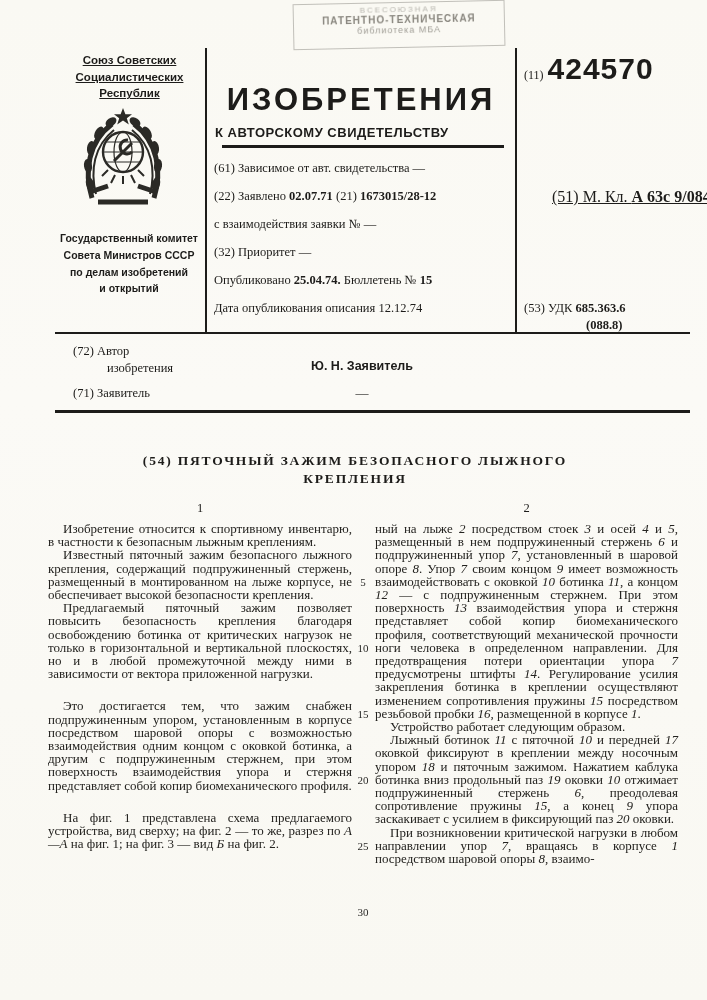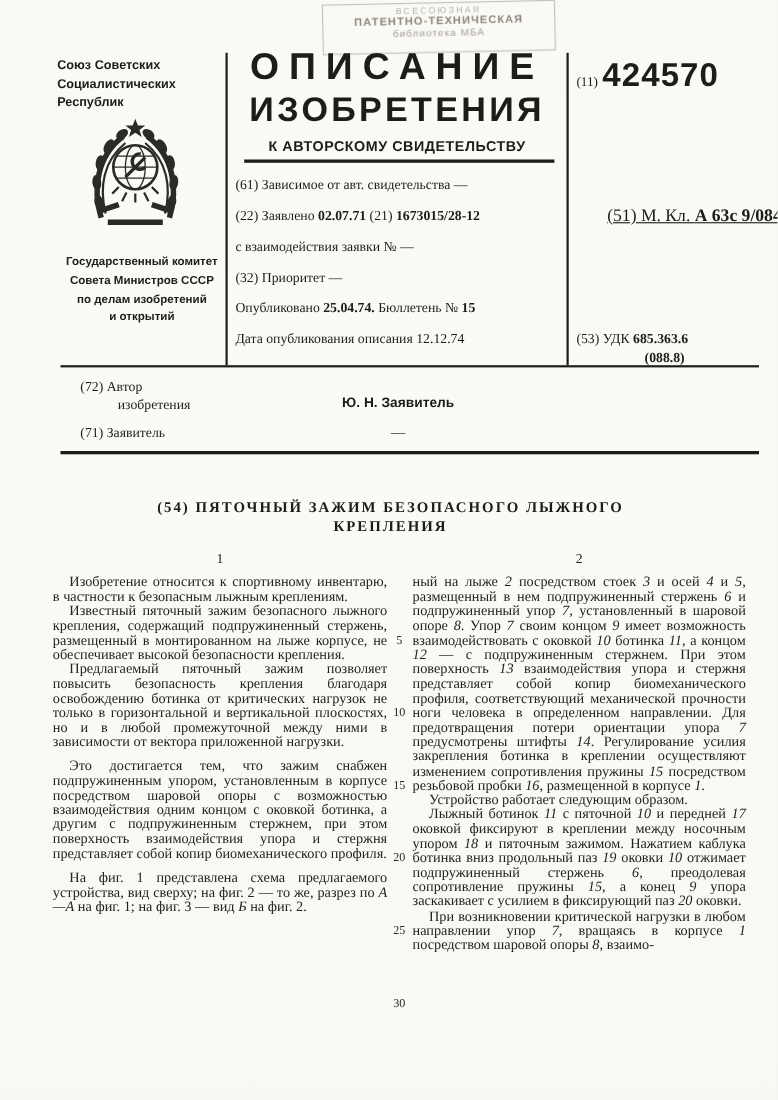--- a/index.html
+++ b/index.html
@@ -19,40 +19,41 @@
     color:#75726a;text-align:center;
     filter:blur(.4px);opacity:.85;
     font-family:"Liberation Sans",sans-serif;
     padding-top:2px;box-sizing:border-box;
   }
   .stamp .s1{font-size:8px;letter-spacing:2px;opacity:.6;}
   .stamp .s2{font-size:10px;font-weight:bold;letter-spacing:1px;}
   .stamp .s3{font-size:9px;letter-spacing:1px;opacity:.8;}
   
   .union{
-    position:absolute;left:52px;top:52px;width:155px;text-align:left;
+    position:absolute;left:52px;top:52px;width:155px;text-align:center;
     font:bold 11.5px/1.45 "Liberation Sans",sans-serif;
+    text-decoration:underline;
   }
   .emblem{position:absolute;left:78px;top:106px;filter:blur(.25px);}
   .committee{
     position:absolute;left:48px;top:230px;width:162px;text-align:center;
     font:bold 10.5px/1.6 "Liberation Sans",sans-serif;
   }
   .vline{position:absolute;top:48px;width:2px;height:284px;background:#1d1c1a;}
   .vline.v1{left:205px;} .vline.v2{left:515px;}
   .doc-t1{
     position:absolute;left:215px;top:44px;width:292px;text-align:center;
     font:bold 34px/1 "Liberation Sans",sans-serif;letter-spacing:9px;
   }
   .doc-t2{
     position:absolute;left:215px;top:84px;width:292px;text-align:center;
     font:bold 31px/1 "Liberation Sans",sans-serif;letter-spacing:3px;
   }
   .doc-sub{
-    position:absolute;left:215px;top:126px;width:292px;text-align:center;
+    position:absolute;left:215px;top:126px;width:292px;text-align:left;
     font:bold 13px/1 "Liberation Sans",sans-serif;letter-spacing:.5px;
   }
   .sub-rule{position:absolute;left:222px;top:145px;width:282px;height:3px;background:#1d1c1a;}
   .fields{position:absolute;left:214px;top:160px;width:298px;font-size:12.5px;}
   .fields .field{margin-bottom:12px;line-height:16px;white-space:nowrap;}
   .pubnum{position:absolute;left:524px;top:54px;width:170px;white-space:nowrap;}
   .pubnum .code{font-size:12px;}
   .pubnum .num{font:bold 30px/1 "Liberation Sans",sans-serif;letter-spacing:1px;}
   .mkl{position:absolute;left:552px;top:188px;font-size:16px;white-space:nowrap;text-decoration:underline;}
   .udc{position:absolute;left:524px;top:268px;font-size:12.5px;line-height:17px;margin-top:32px;}
@@ -76,21 +77,21 @@
   
   .colnum{position:absolute;top:501px;font-size:12.5px;text-align:center;}
   .cn1{left:48px;width:304px;} .cn2{left:375px;width:303px;}
   .bodycol{
     position:absolute;top:522px;font-size:13px;line-height:13.2px;
     text-align:justify;color:#23221f;
   }
   .bc1{left:48px;width:304px;} .bc2{left:375px;width:303px;}
   .bodycol p{margin:0;}
   .bodycol .indent{text-indent:15px;}
-  .bodycol .gap{margin-top:9px;}
+  .bodycol .gap{margin-top:19px;}
   .bodycol i{font-style:italic;}
   .gutter{
     position:absolute;left:352px;top:524px;width:22px;height:400px;
     font-size:11px;color:#2a2927;
   }
   .gutter .ln{position:absolute;width:100%;text-align:center;line-height:13px;}
   .gutter .ln:nth-child(1){top:52px;}
   .gutter .ln:nth-child(2){top:118px;}
   .gutter .ln:nth-child(3){top:184px;}
   .gutter .ln:nth-child(4){top:250px;}
@@ -154,21 +155,20 @@
   <div class="committee">
       <div>Государственный комитет</div>
       <div>Совета Министров СССР</div>
       <div>по делам изобретений</div>
       <div>и открытий</div>
     </div>
 
   <div class="vline v1"></div>
   <div class="vline v2"></div>
 
-  <div class="doc-t1">ОПИСАНИЕ</div>
   <div class="doc-t2">ИЗОБРЕТЕНИЯ</div>
   <div class="doc-sub">К АВТОРСКОМУ СВИДЕТЕЛЬСТВУ</div>
   <div class="sub-rule"></div>
 
   <div class="fields">
       <div class="field">(61) Зависимое от авт. свидетельства —</div>
       <div class="field">(22) Заявлено <b>02.07.71</b> (21) <b>1673015/28-12</b></div>
       <div class="field">с взаимодействия заявки № —</div>
       <div class="field">(32) Приоритет —</div>
       <div class="field">Опубликовано <b>25.04.74.</b> Бюллетень № <b>15</b></div>

